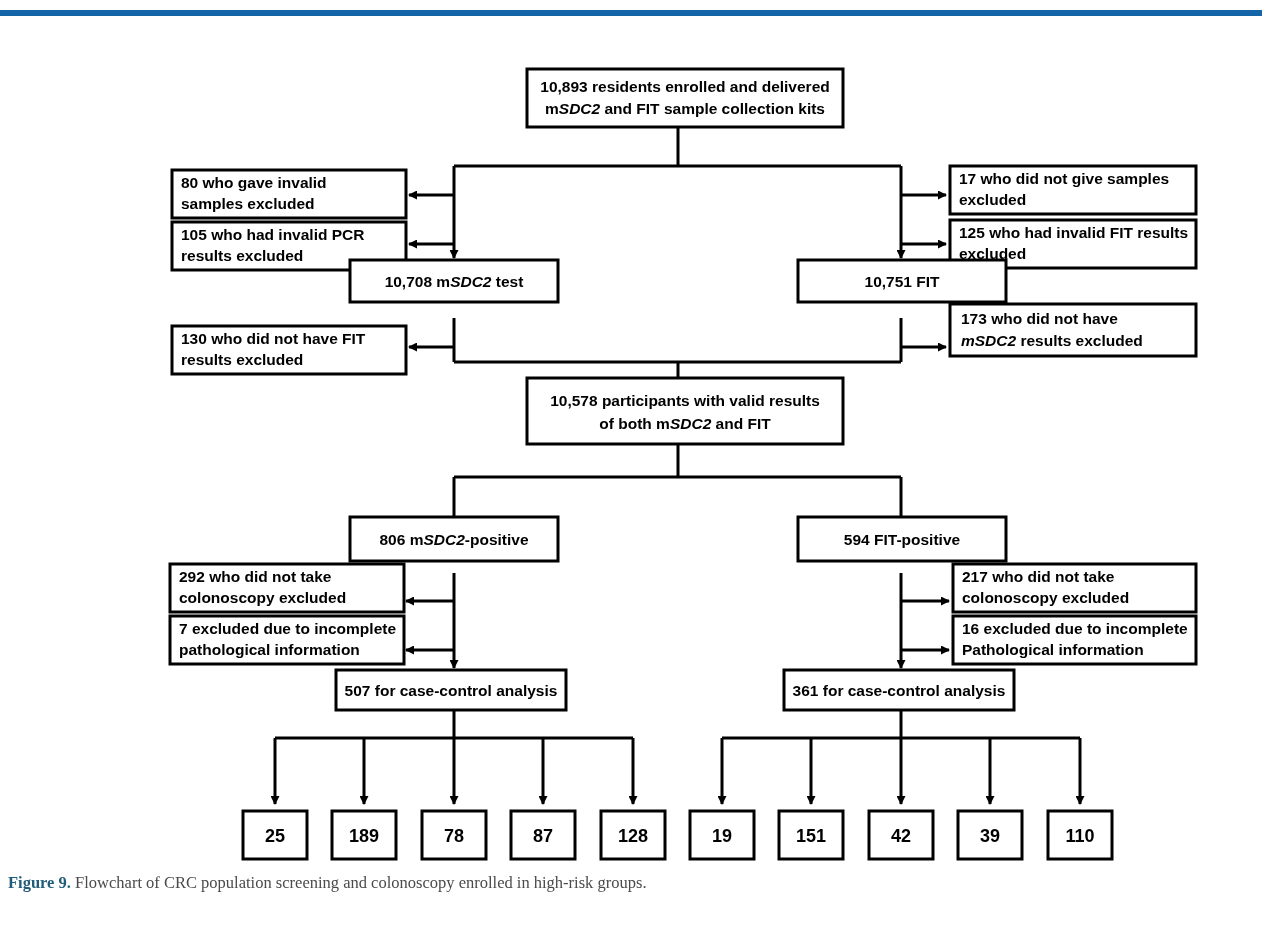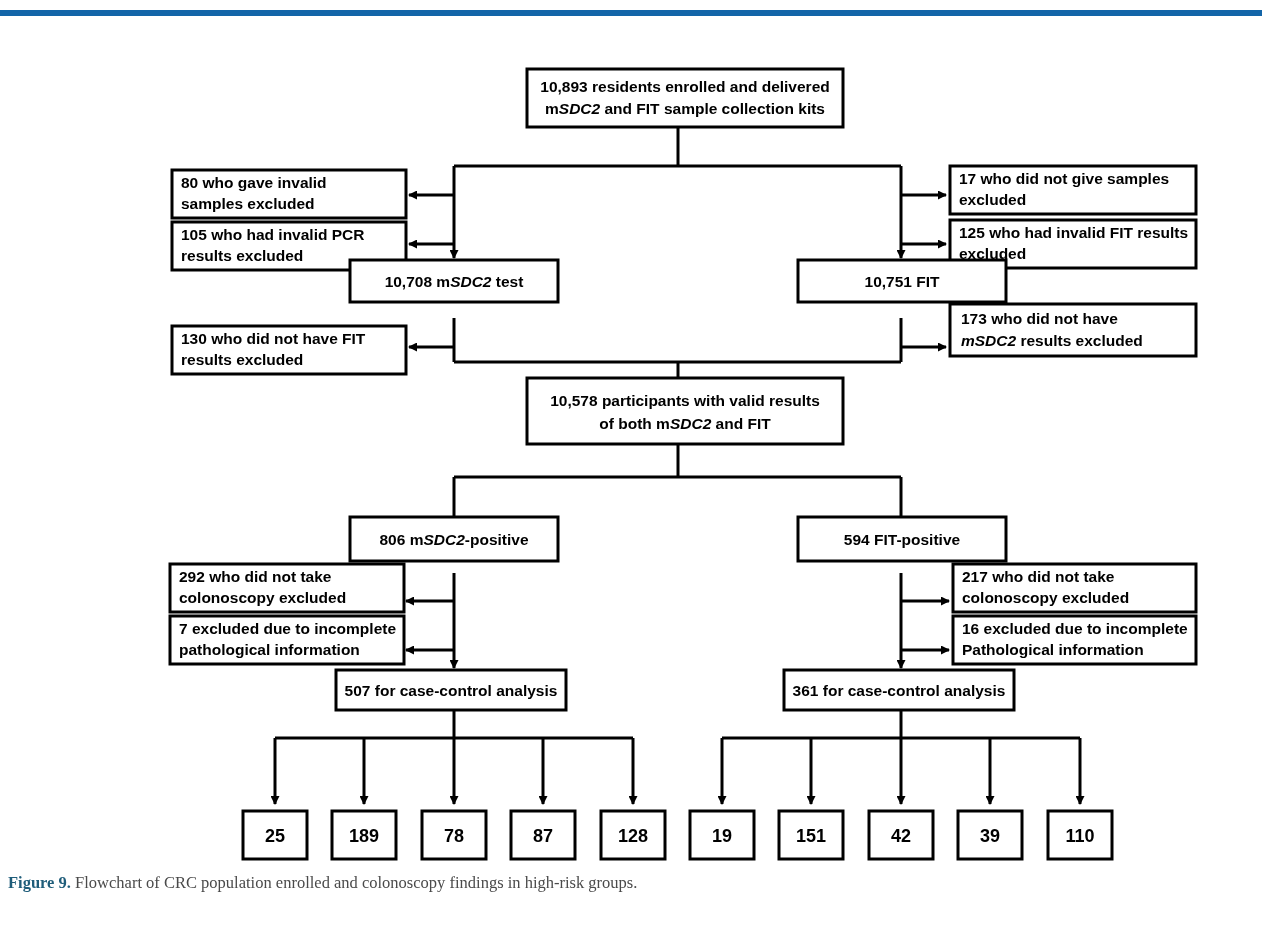--- a/index.html
+++ b/index.html
@@ -246,14 +246,14 @@
   </g>
   <g>
     <rect class="leaf" x="1004" y="775" width="64" height="48"></rect>
     <text class="leaf-num" x="1036" y="806" text-anchor="middle">110</text>
     <text class="leaf-label" x="1036" y="853" text-anchor="middle">Control</text>
   </g>
 </svg>
 </div>
 
 <div id="caption">
-  <span class="figlabel">Figure 9.</span><span class="captext"> Flowchart of CRC population enrolled and colonoscopy findings in high-risk groups.</span>
+  <span class="figlabel">Figure 9.</span><span class="captext"> Flowchart of CRC population screening and colonoscopy enrolled in high-risk groups.</span>
 </div>
 
 </body></html>

